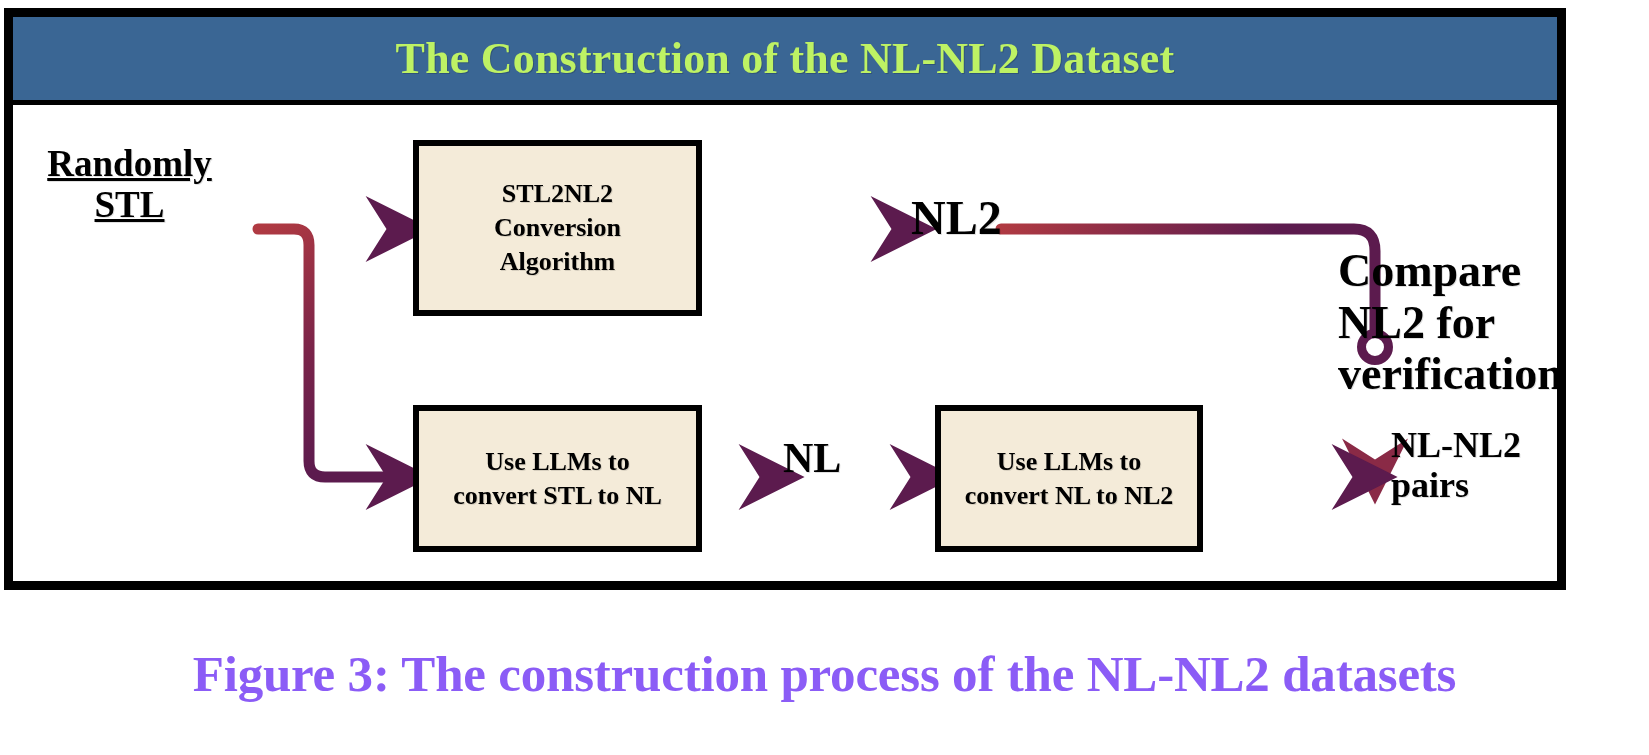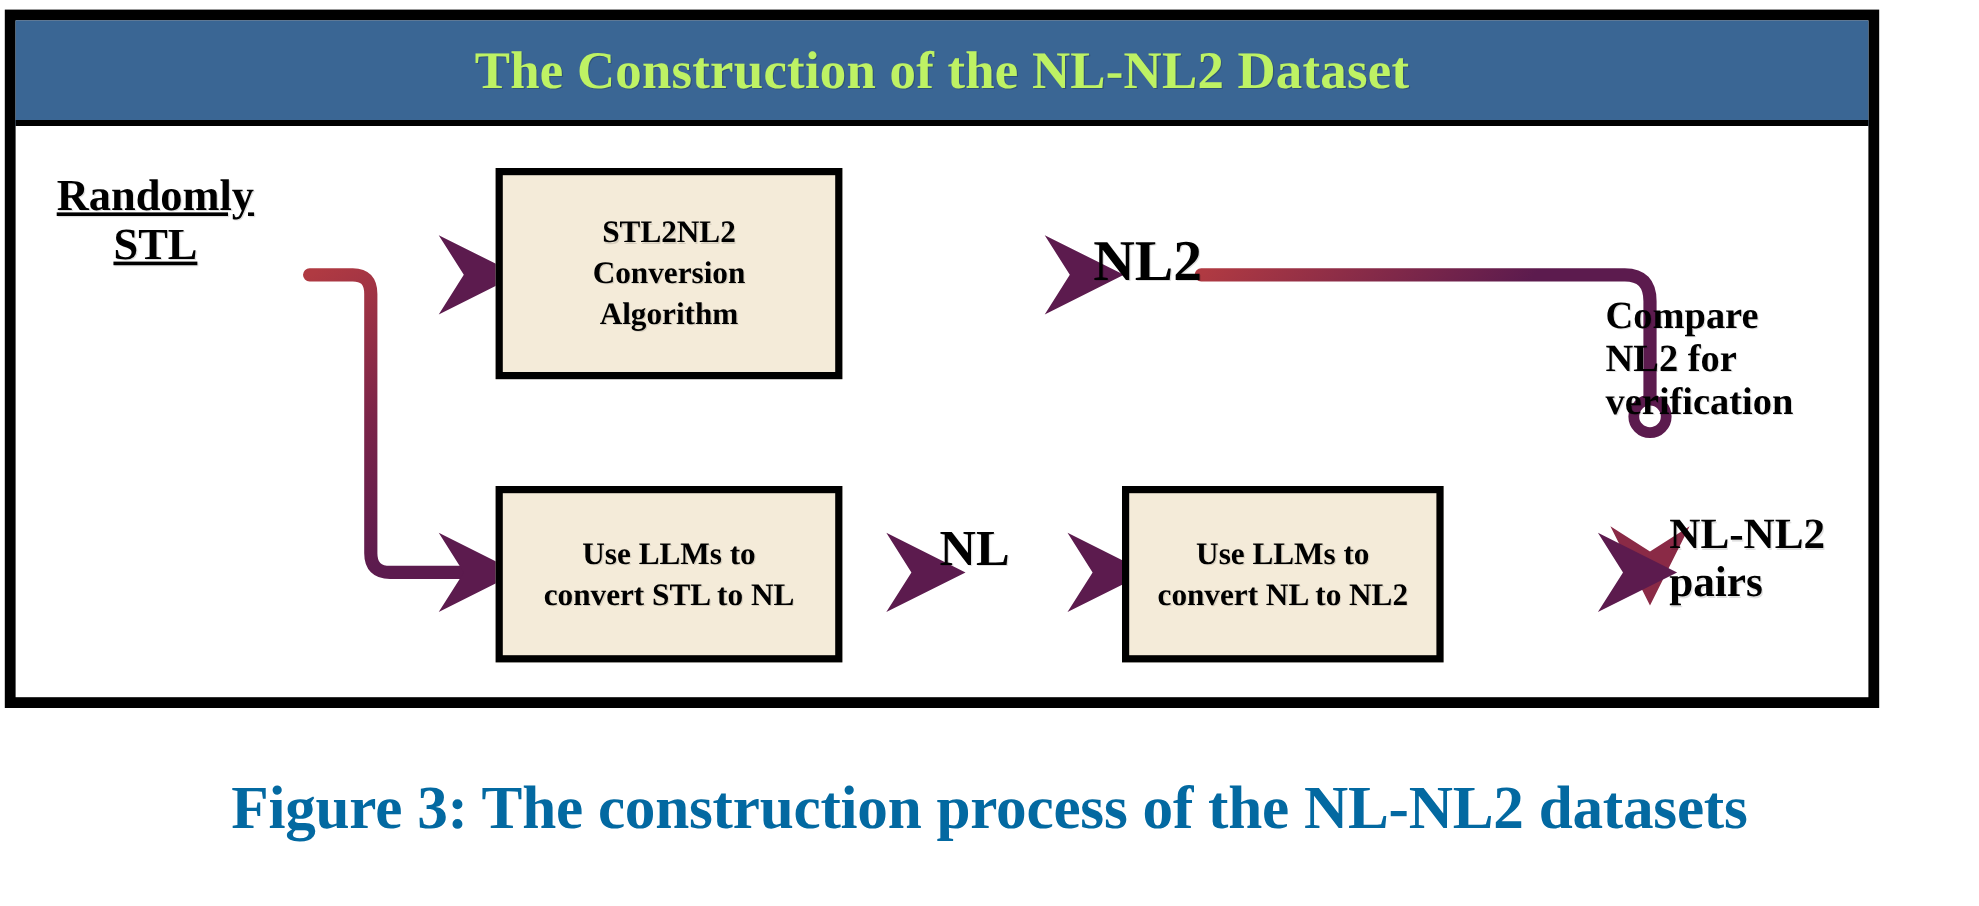--- a/index.html
+++ b/index.html
@@ -90,21 +90,21 @@
   .label-nl {
     left: 770px;
     top: 330px;
     font-size: 42px;
     white-space: nowrap;
   }
   .label-compare {
     left: 1325px;
     top: 140px;
     width: 230px;
-    font-size: 32px;
+    font-size: 46px;
     text-align: left;
   }
   .label-pairs {
     left: 1378px;
     top: 320px;
     width: 185px;
     font-size: 36px;
     text-align: left;
   }
   
@@ -148,21 +148,21 @@
   
   .caption {
     position: absolute;
     left: 0;
     top: 645px;
     width: 1649px;
     text-align: center;
     font-family: "Liberation Serif", "DejaVu Serif", serif;
     font-weight: bold;
     font-size: 51px;
-    color: #0369a1;
+    color: #8b5cf6;
     letter-spacing: -0.2px;
     white-space: nowrap;
   }
 </style>
 </head>
 <body>
 
 <div id="figure-root">
 
   <div class="panel">

